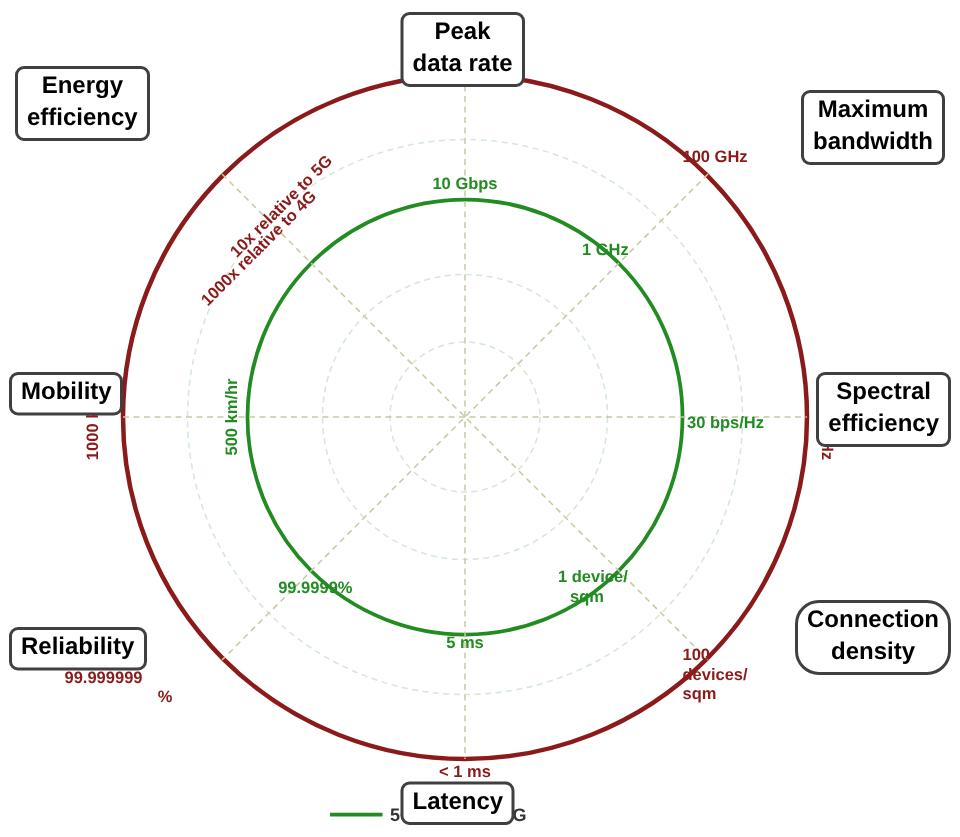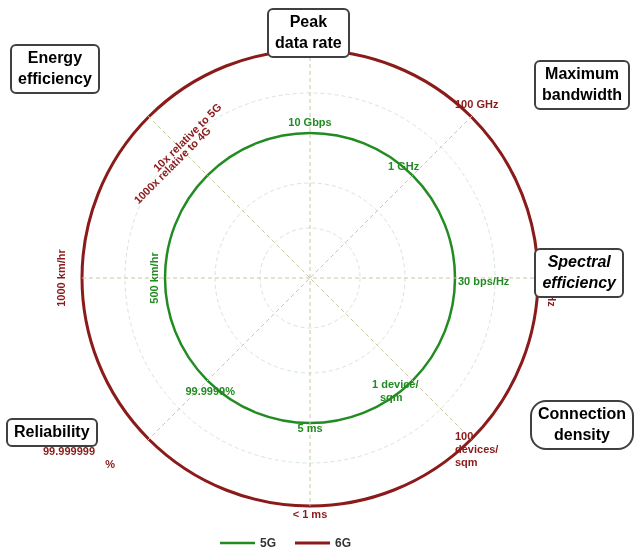--- a/index.html
+++ b/index.html
@@ -104,22 +104,24 @@
     <text x="260" y="547" font-size="12" font-weight="bold" fill="#333" font-family="Arial">5G</text>
 
     <line x1="295" y1="543" x2="330" y2="543" stroke="#8B1A1A" stroke-width="3"></line>
     <text x="335" y="547" font-size="12" font-weight="bold" fill="#333" font-family="Arial">6G</text>
   </svg>
 
   <div class="label-box" style="top:8px; left:267px; min-width:70px;">Peak<br>data rate</div>
 
   <div class="label-box" style="top:60px; right:10px; min-width:75px;">Maximum<br>bandwidth</div>
 
-  <div class="label-box" style="top:248px; right:16px; min-width:65px;font-style:italic;">Spectral<br>efficiency</div>
+  <div class="label-box" style="top:248px; right:6px; min-width:65px;">Spectral<br>efficiency</div>
 
   <div class="label-box" style="bottom:108px; right:6px; min-width:75px;border-radius:16px;">Connection<br>density</div>
 
+  <div class="label-box" style="bottom:8px; left:267px; min-width:60px;">Latency</div>
 
   <div class="label-box" style="bottom:111px; left:6px; min-width:70px;">Reliability</div>
 
+  <div class="label-box" style="top:248px; left:6px; min-width:60px;">Mobility</div>
 
   <div class="label-box" style="top:44px; left:10px; min-width:65px;">Energy<br>efficiency</div>
 </div>
 
 </body></html>

